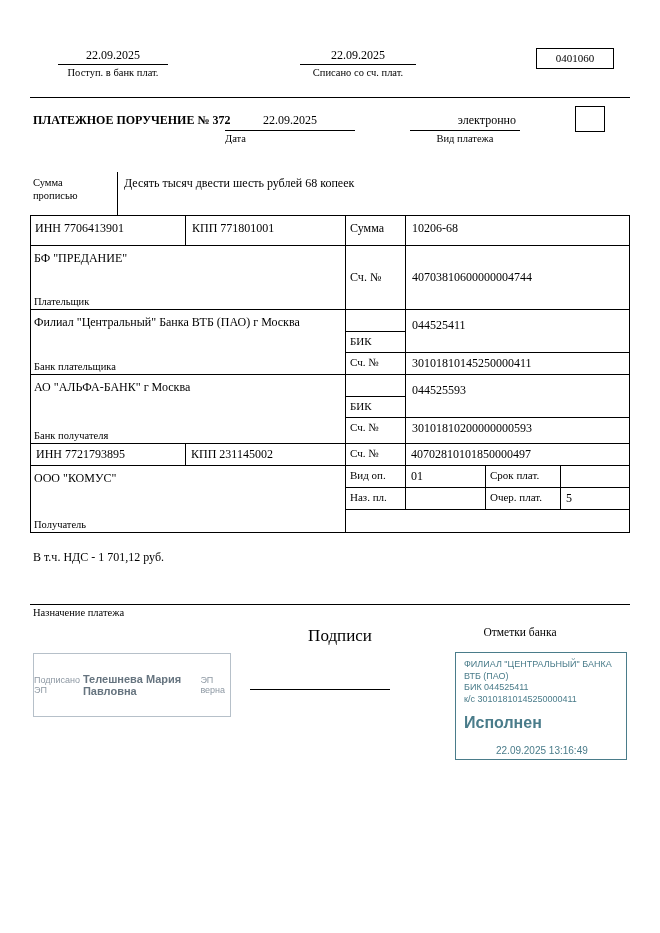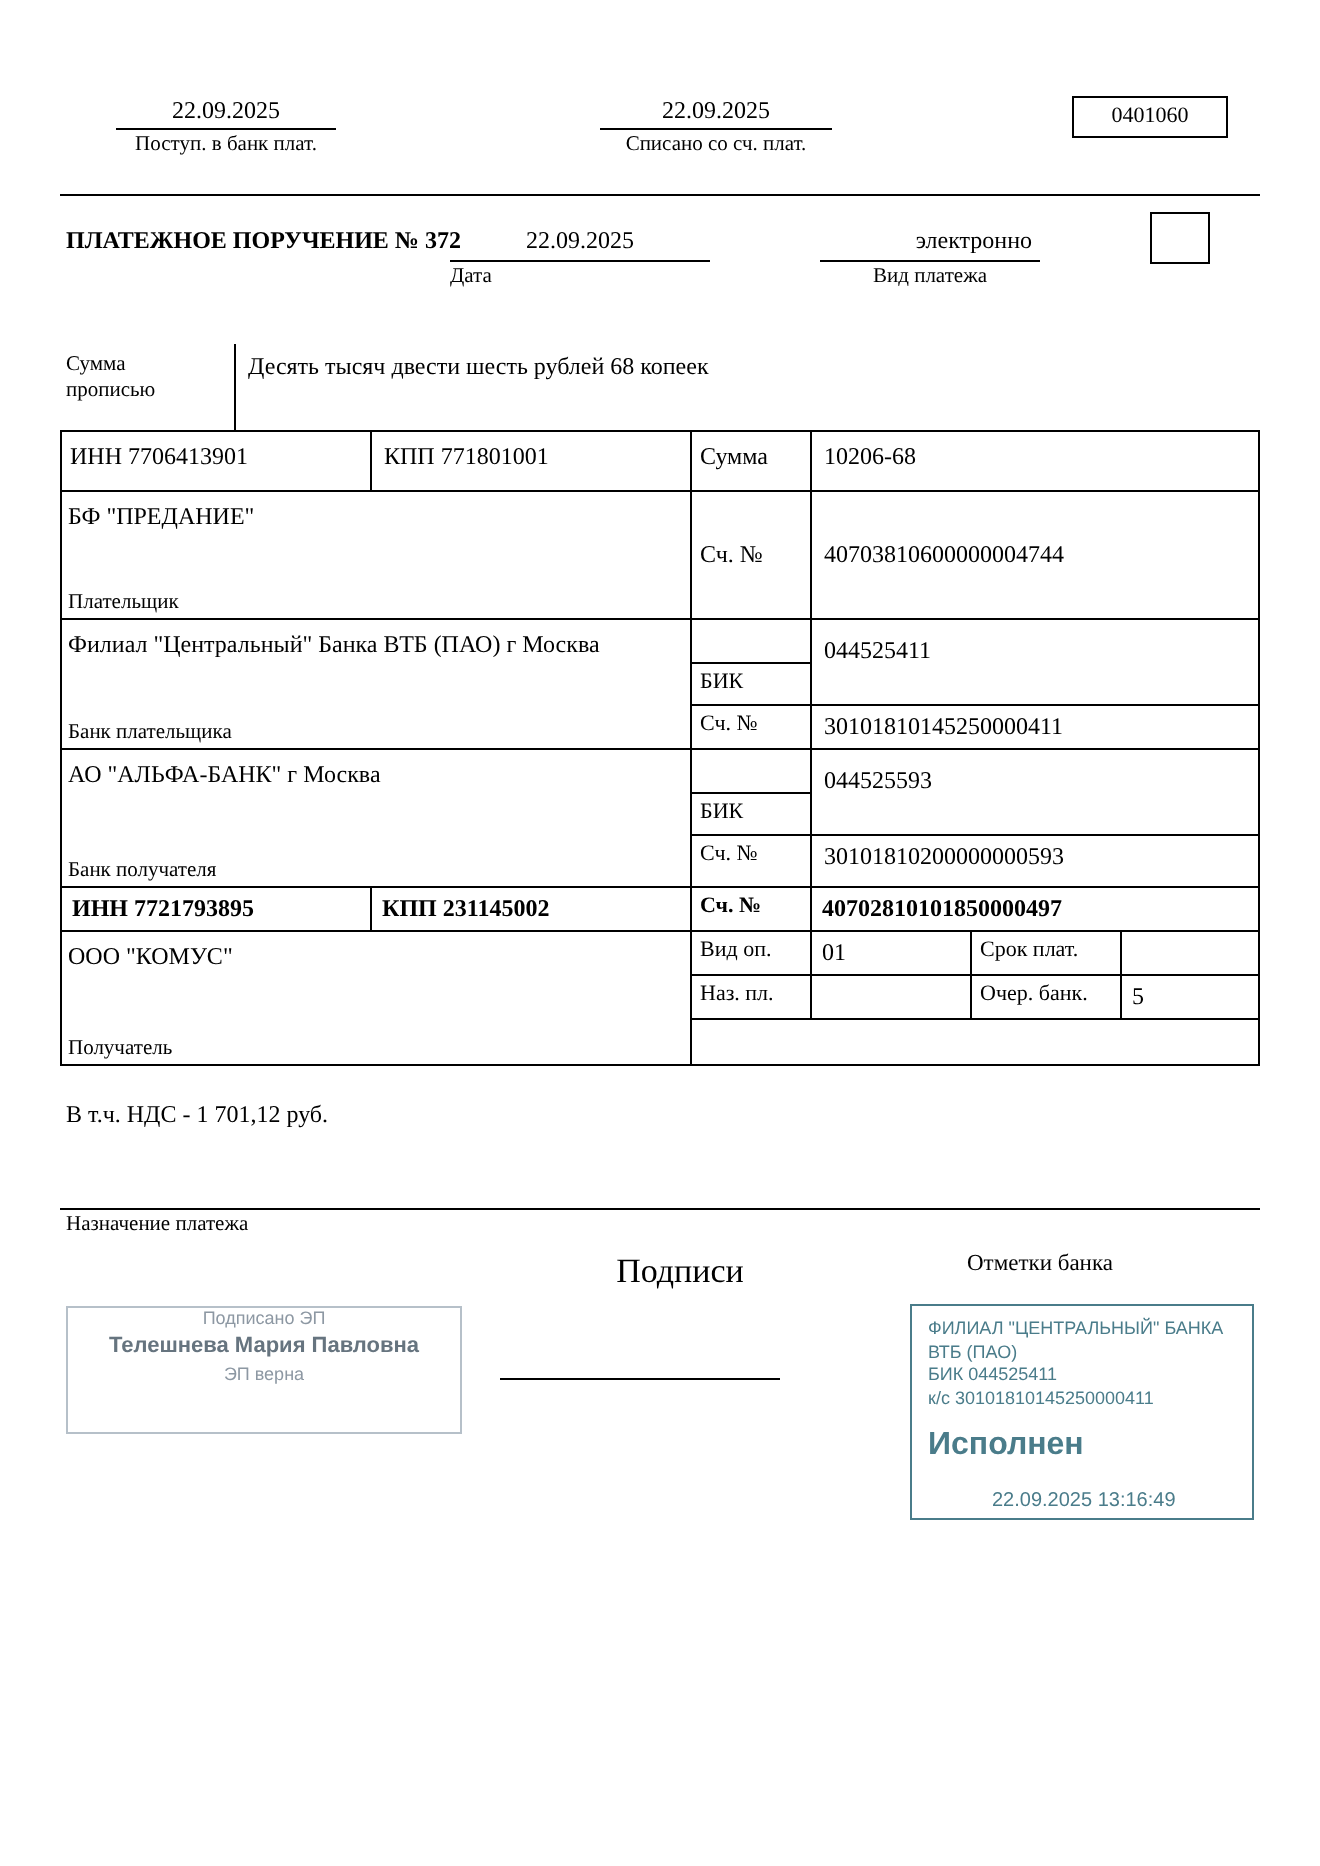--- a/index.html
+++ b/index.html
@@ -41,21 +41,21 @@
   .bb { border-bottom:1px solid #000; }
   .row { display:flex; }
   .w155{width:155px} .w160{width:160px} .w60{width:60px} .w80{width:80px} .w75{width:75px} .w315{width:315px}
   .fl { flex:1; }
   .pad  { padding:5px 2px 0 4px; }
   .padl { padding:5px 2px 0 6px; }
   .rowA { height:30px;justify-content:flex-end; }
   .rowB { height:64px; }
   .rowCD { height:65px; }
   .rowEF { height:69px; }
-  .rowG { height:22px;font-weight:bold; }
+  .rowG { height:22px; }
   .payee-sec { height:66px; }
   .spancell { display:flex; flex-direction:column; justify-content:space-between; padding:5px 2px 2px 3px; }
   .seclabel { font-size:10.5px; }
   .vcenter { display:flex; align-items:center; padding-left:4px; }
   .vcenterl { display:flex; align-items:center; padding-left:6px; }
   .subcol { display:flex; flex-direction:column; flex:1; }
   .sub1 { height:43px; display:flex; border-bottom:1px solid #000; }
   .sub2 { flex:1; display:flex; }
   .lblcol { width:60px; border-right:1px solid #000; display:flex; flex-direction:column; justify-content:flex-end; }
   .lblbox { height:21px; border-top:1px solid #000; padding:3px 2px 0 4px; font-size:11px; }
@@ -70,21 +70,21 @@
   .purpose { top:550px; left:30px; width:600px; line-height:15px; }
   .purpose div { padding-left:3px; }
   .purpose-rule { top:604px; left:30px; width:600px; border-top:1px solid #000; }
   .purpose-rule .lbl { font-size:10.5px; padding:2px 0 0 3px; }
 
   
   .sign-label { top:626px; left:275px; width:130px; text-align:center; font-size:17px; }
   .marks-label { top:626px; left:455px; width:130px; text-align:center; font-size:11.5px; }
   .stamp-font { font-family:"Liberation Sans","DejaVu Sans",sans-serif; }
   .ep-stamp { top:653px; left:33px; width:198px; height:64px; border:1px solid var(--ep_border,#b6c0c9);
-              display:flex; flex-direction:column; align-items:center; gap:3px;
+              display:flex; flex-direction:row; align-items:center; justify-content:center; gap:3px;
               color:var(--stamp_gray,#8d98a3); }
   .ep-line { font-size:9px; }
   .ep-name { font-size:11px; font-weight:bold; color:var(--ep_name,#66747f); }
   .sig-line { top:689px; left:250px; width:140px; border-bottom:1px solid #000; height:1px; }
   .bank-stamp { top:652px; left:455px; width:172px; height:108px; border:1px solid var(--stamp_teal,#4a7c8a);
                 color:var(--stamp_teal,#4a7c8a); padding:6px 8px; font-size:9px; line-height:1.3; }
   .bank-status { font-size:16px; font-weight:bold; margin-top:7px; }
   .bank-datetime { font-size:10px; margin-top:10px;margin-left:32px; }
 </style>
 </head>
@@ -197,21 +197,21 @@
       <div class="subcol">
         <div class="mrow bb">
           <div class="cell w60 mlbl">Вид оп.</div>
           <div class="cell w80 mval">01</div>
           <div class="cell w75 mlbl">Срок плат.</div>
           <div class="fl"></div>
         </div>
         <div class="mrow bb">
           <div class="cell w60 mlbl">Наз. пл.</div>
           <div class="cell w80"></div>
-          <div class="cell w75 mlbl">Очер. банк.</div>
+          <div class="cell w75 mlbl">Очер. плат.</div>
           <div class="fl mval">5</div>
         </div>
       </div>
     </div>
   </div>
 
   <div class="abs purpose">
     <div>В т.ч. НДС - 1 701,12 руб.</div>
   </div>
   <div class="abs purpose-rule">

